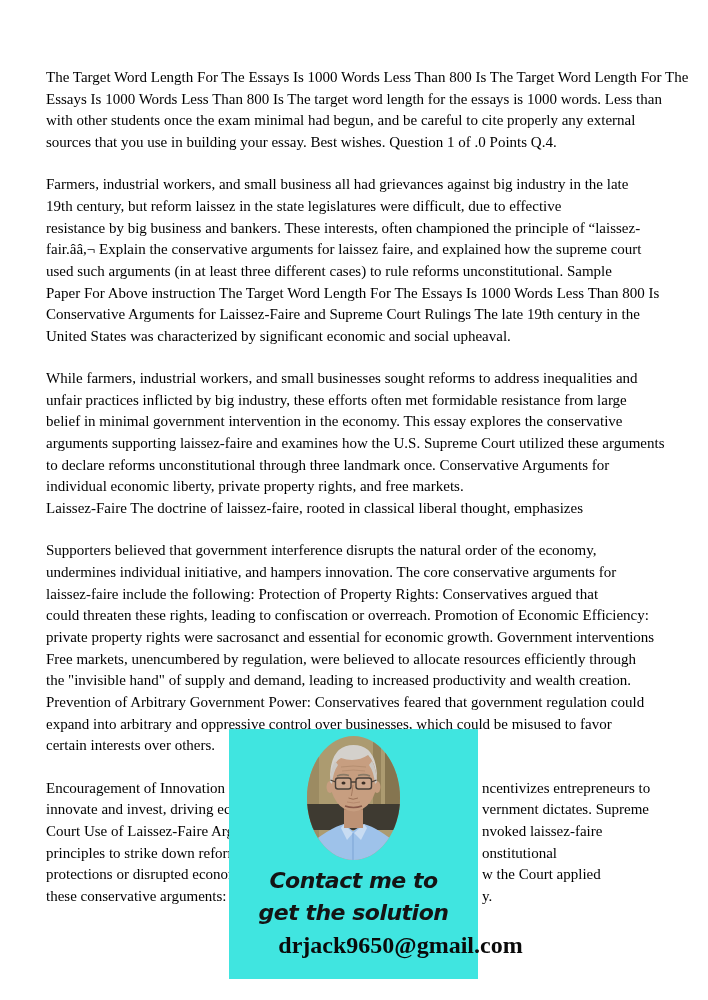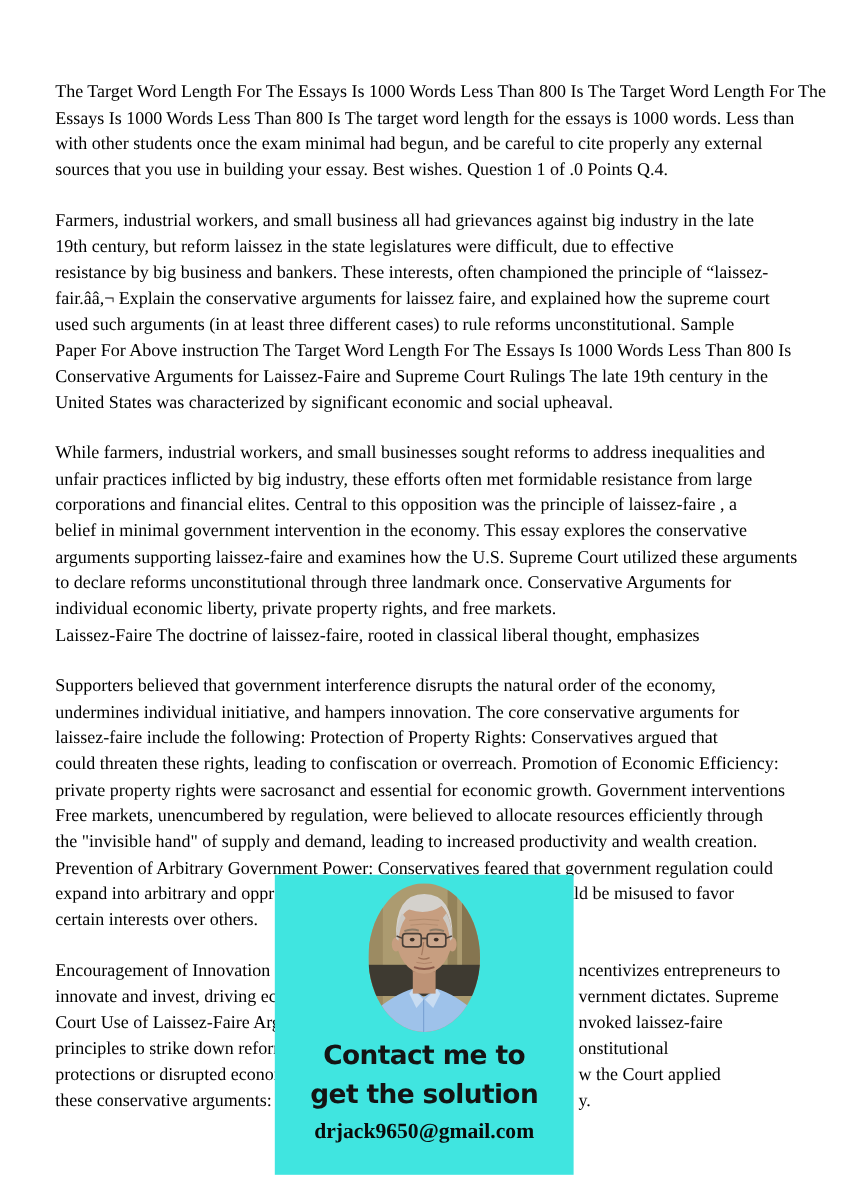--- a/index.html
+++ b/index.html
@@ -50,30 +50,32 @@
   }
   .photo svg{display:block;width:93px;height:124px;}
   .ad-line1,.ad-line2{
     position:absolute;
     left:0;width:100%;
     font-family:"DejaVu Sans",sans-serif;
     font-weight:700;
     font-size:22px;
     letter-spacing:-0.5px;
     color:#141414;
+    font-style:italic;
   }
   .ad-line1{top:139px;}
   .ad-line2{top:171px;}
   .ad-email{
     position:absolute;
     left:0;top:203px;width:100%;
     font-family:"Liberation Serif",serif;
     font-weight:700;
-    font-size:18px;
+    font-size:24px;
     color:#0a0a0a;
+    padding-left:47px;
   }
 </style>
 </head>
 <body>
 
 <div class="page">
 
   <div class="doc" id="doc">
       <div class="para">
         <div class="line">The Target Word Length For The Essays Is 1000 Words Less Than 800 Is The Target Word Length For The</div>
@@ -87,21 +89,20 @@
         <div class="line">resistance by big business and bankers. These interests, often championed the principle of “laissez-</div>
         <div class="line">fair.ââ,¬ Explain the conservative arguments for laissez faire, and explained how the supreme court</div>
         <div class="line">used such arguments (in at least three different cases) to rule reforms unconstitutional. Sample</div>
         <div class="line">Paper For Above instruction The Target Word Length For The Essays Is 1000 Words Less Than 800 Is</div>
         <div class="line">Conservative Arguments for Laissez-Faire and Supreme Court Rulings The late 19th century in the</div>
         <div class="line">United States was characterized by significant economic and social upheaval.</div>
       </div>
       <div class="para">
         <div class="line">While farmers, industrial workers, and small businesses sought reforms to address inequalities and</div>
         <div class="line">unfair practices inflicted by big industry, these efforts often met formidable resistance from large</div>
-        <div class="line">corporations and financial elites. Central to this opposition was the principle of laissez-faire , a</div>
         <div class="line">belief in minimal government intervention in the economy. This essay explores the conservative</div>
         <div class="line">arguments supporting laissez-faire and examines how the U.S. Supreme Court utilized these arguments</div>
         <div class="line">to declare reforms unconstitutional through three landmark once. Conservative Arguments for</div>
         <div class="line">individual economic liberty, private property rights, and free markets.</div>
         <div class="line">Laissez-Faire The doctrine of laissez-faire, rooted in classical liberal thought, emphasizes</div>
       </div>
       <div class="para">
         <div class="line">Supporters believed that government interference disrupts the natural order of the economy,</div>
         <div class="line">undermines individual initiative, and hampers innovation. The core conservative arguments for</div>
         <div class="line">laissez-faire include the following: Protection of Property Rights: Conservatives argued that</div>

